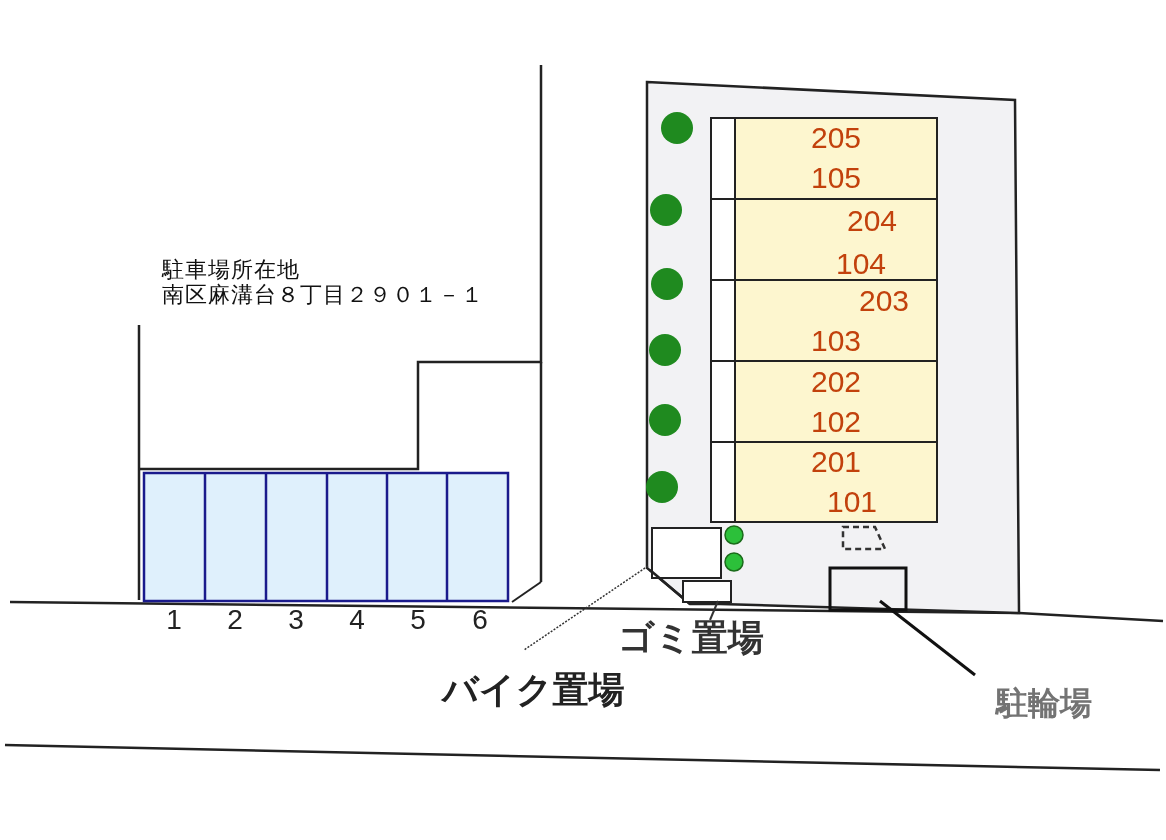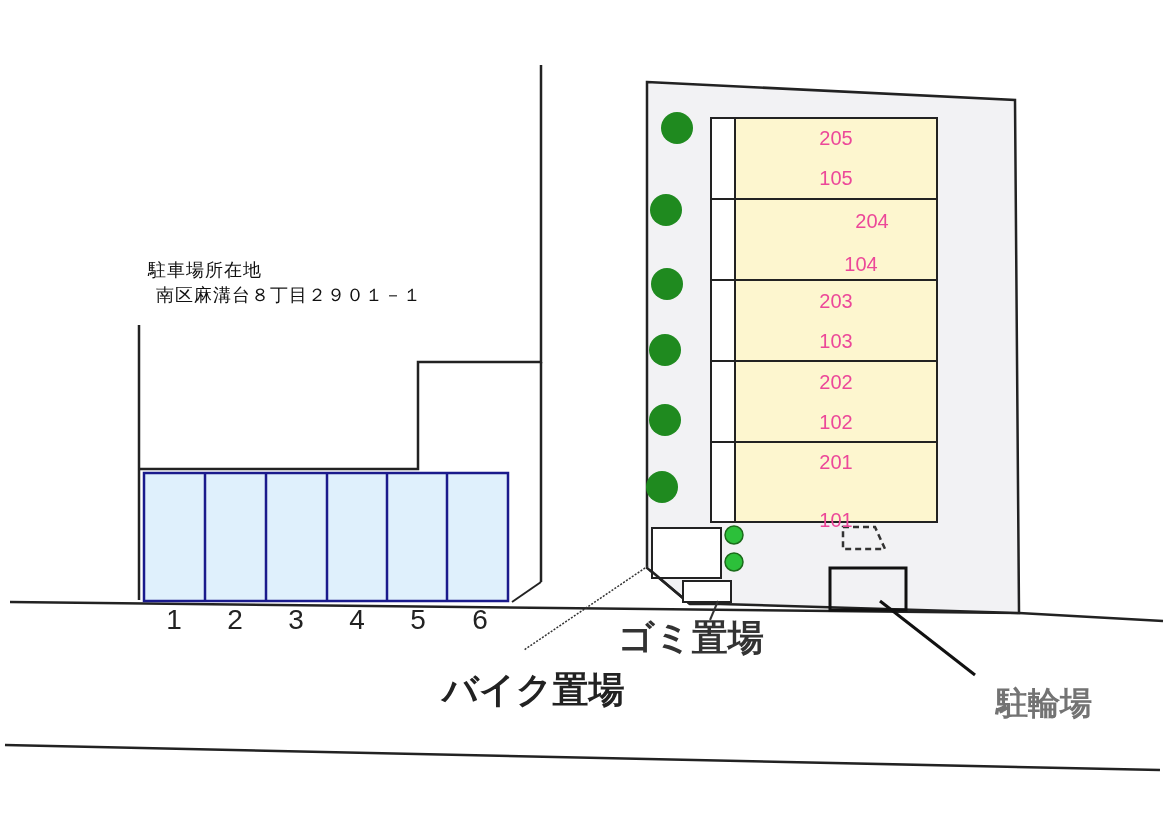--- a/index.html
+++ b/index.html
@@ -1,21 +1,21 @@
 <!DOCTYPE html>
 <html><head>
   <meta charset="utf-8">
   <style>
     html, body { margin: 0; padding: 0; background: #ffffff; }
     body { width: 1166px; height: 840px; position: relative; overflow: hidden; }
     #map { position: absolute; left: 0; top: 0; width: 1166px; height: 840px; }
     .lbl { position: absolute; color: #111; white-space: nowrap; font-family: "DejaVu Sans", sans-serif; }
-    .addr { left: 148px; font-size: 18px; line-height: 24px; letter-spacing: 1px; }
+    .addr { left: 162px; font-size: 22px; line-height: 24px; letter-spacing: 1px; }
     .slot-num { position: absolute; top: 604px; width: 40px; text-align: center; font-family: "Liberation Sans", sans-serif; font-size: 28px; color: #222; }
-    .unit-num { position: absolute; left: 735px; width: 202px; text-align: center; font-family: "Liberation Sans", sans-serif; font-size: 20px; color: #ec4899; line-height: 40px; }
+    .unit-num { position: absolute; left: 735px; width: 202px; text-align: center; font-family: "Liberation Sans", sans-serif; font-size: 30px; color: #c2410c; line-height: 40px; }
     .callout { font-size: 36px; font-weight: bold; }
     .callout-bold { font-size: 32px; font-weight: bold; }
   </style>
 </head>
 <body>
 
 <svg id="map" viewBox="0 0 1166 840" xmlns="http://www.w3.org/2000/svg">
 
   <line x1="10" y1="602" x2="1019" y2="613" stroke="#222" stroke-width="2.5"></line>
   <line x1="1019" y1="613" x2="1163" y2="621" stroke="#222" stroke-width="2.5"></line>
@@ -67,35 +67,35 @@
   <path d="M843,527 L875,527 L885,549 L843,549 Z" fill="none" stroke="#333" stroke-width="2.5" stroke-dasharray="6,4"></path>
 
   <rect x="830" y="568" width="76" height="42" fill="none" stroke="#111" stroke-width="3"></rect>
 
   <line x1="648" y1="566" x2="524" y2="650" stroke="#333" stroke-width="1.5" stroke-dasharray="2,1.5"></line>
   <line x1="718" y1="601" x2="710" y2="620" stroke="#333" stroke-width="2"></line>
   <line x1="880" y1="601" x2="975" y2="675" stroke="#111" stroke-width="3"></line>
 </svg>
 
 <div class="lbl addr" style="top:258px;">駐車場所在地</div>
-<div class="lbl addr" style="top:283px;margin-left:8px;">南区麻溝台８丁目２９０１－１</div>
+<div class="lbl addr" style="top:283px;">南区麻溝台８丁目２９０１－１</div>
 
 <div class="slot-num" style="left:154px;">1</div>
 <div class="slot-num" style="left:215px;">2</div>
 <div class="slot-num" style="left:276px;">3</div>
 <div class="slot-num" style="left:337px;">4</div>
 <div class="slot-num" style="left:398px;">5</div>
 <div class="slot-num" style="left:460px;">6</div>
 
 <div class="unit-num" style="top:118px;">205</div>
 <div class="unit-num" style="top:158px;">105</div>
 <div class="unit-num" style="top:201px;padding-left:36px;">204</div>
 <div class="unit-num" style="top:244px;margin-left:25px;">104</div>
-<div class="unit-num" style="top:281px;">203</div>
+<div class="unit-num" style="top:281px;margin-left:48px;">203</div>
 <div class="unit-num" style="top:321px;">103</div>
 <div class="unit-num" style="top:362px;">202</div>
 <div class="unit-num" style="top:402px;">102</div>
 <div class="unit-num" style="top:442px;">201</div>
-<div class="unit-num" style="top:500px;">101</div>
+<div class="unit-num" style="top:482px;padding-left:16px;">101</div>
 
 <div class="lbl callout" style="left:618px; top:614px; color:#333;">ゴミ置場</div>
 <div class="lbl callout" style="left:442px; top:666px; color:#222;">バイク置場</div>
 <div class="lbl callout-bold" style="left:996px; top:682px; color:#737373;">駐輪場</div>
 
 </body></html>

